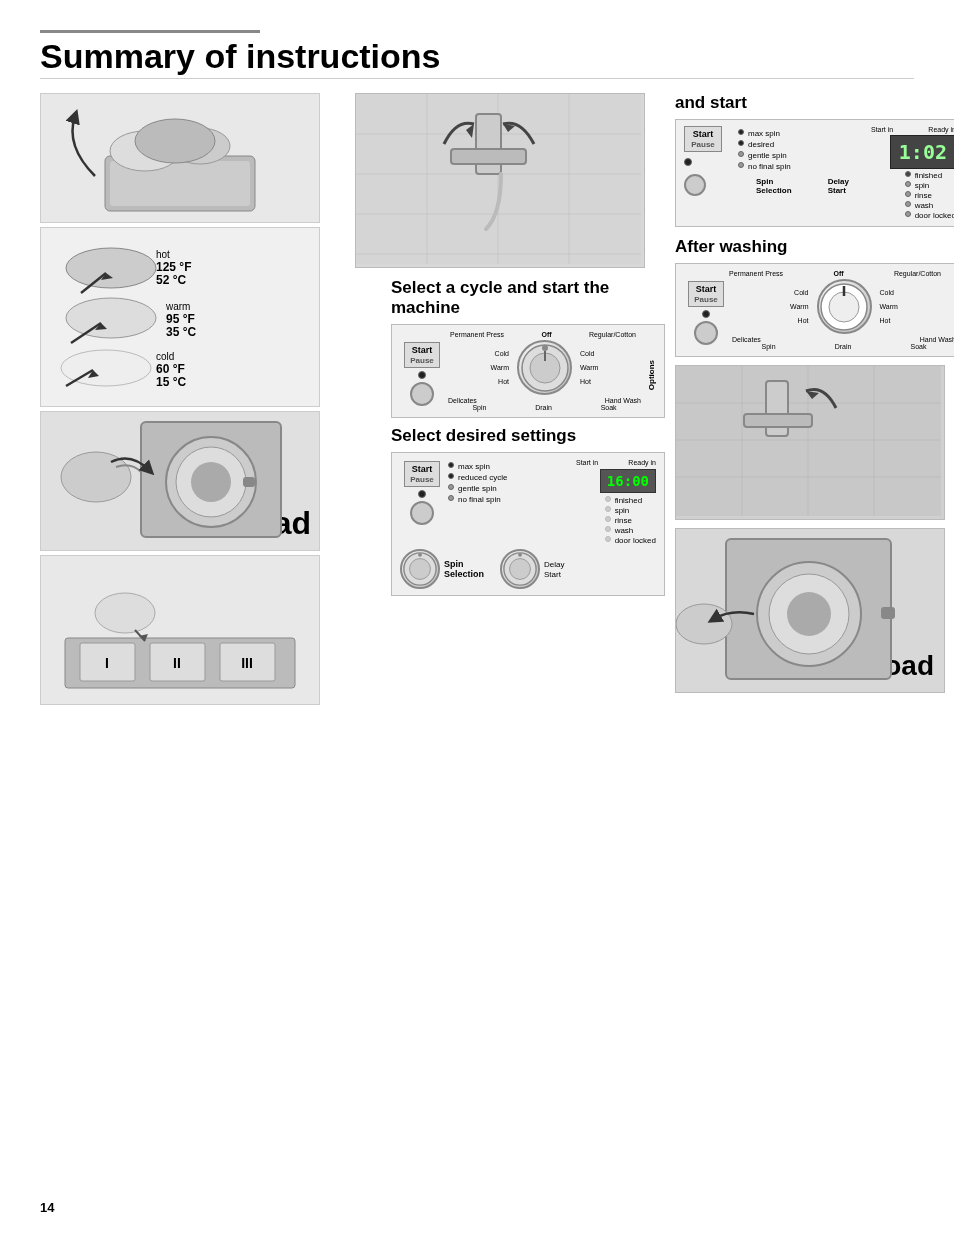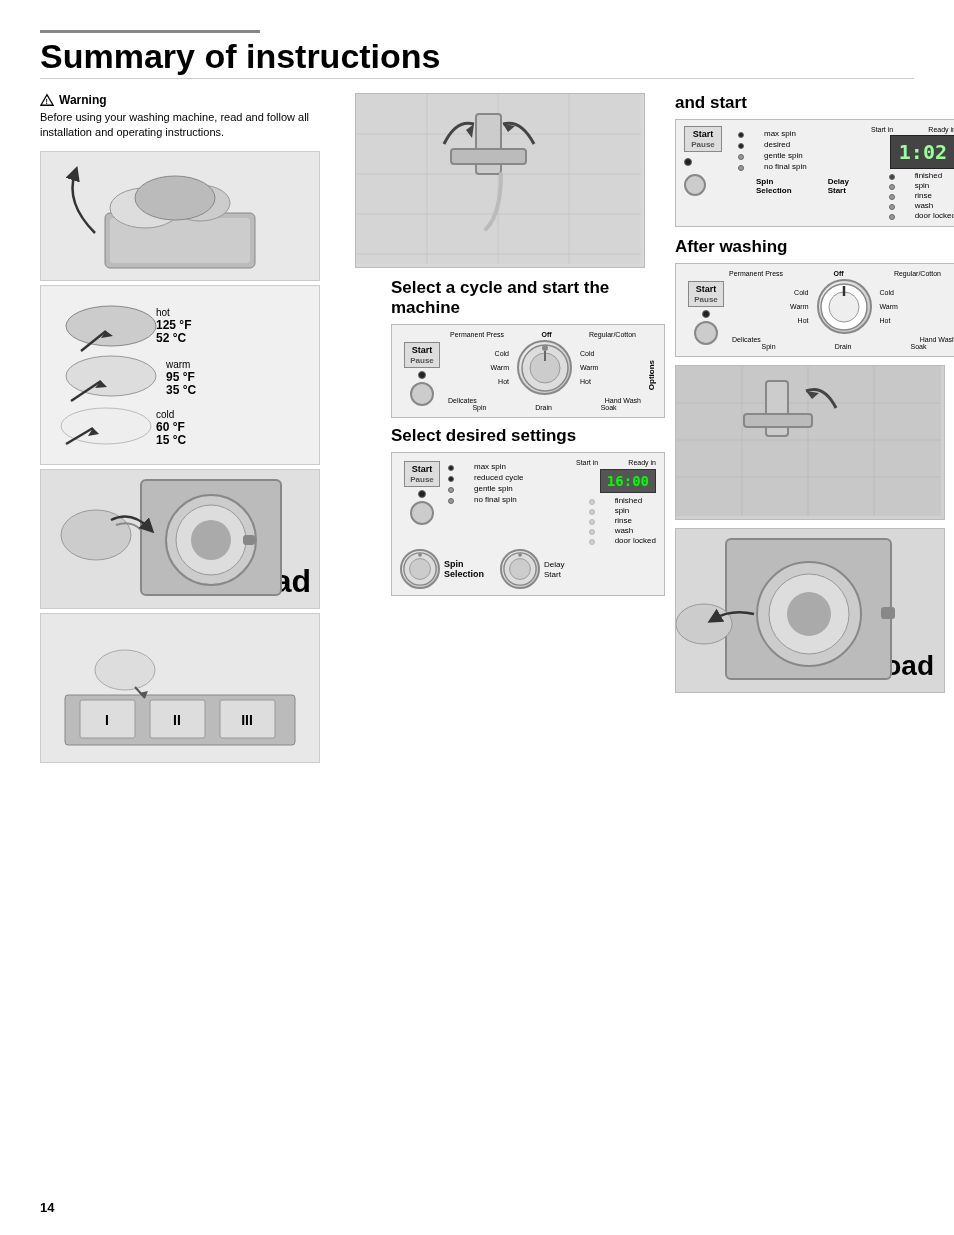--- a/index.html
+++ b/index.html
@@ -244,22 +244,22 @@
 
     .spin-indicator-list {
       display: flex;
       flex-direction: column;
       gap: 2px;
       margin: 3px 0;
     }
 
     .spin-item {
       display: flex;
-      align-items: flex-end;
-      gap: 20px;
+      align-items: flex-start;
+      gap: 4px;
       font-size: 8px;
     }
 
     .display-box {
       background: #555;
       color: #0f0;
       font-family: monospace;
       font-size: 14px;
       font-weight: bold;
       padding: 3px 6px;
@@ -380,30 +380,20 @@
 
 <div class="page-container">
   <div class="top-rule"></div>
 
   <h1 class="page-title">Summary of instructions</h1>
 
   <div class="main-layout">
 
     <div class="left-col">
 
-      <div class="warning-box">
-        <div class="warning-title">
-          <svg class="warning-icon" viewBox="0 0 16 16">
-            <polygon points="8,2 15,14 1,14" fill="none" stroke="#000" stroke-width="1.5"></polygon>
-            <text x="7.5" y="12.5" font-size="8" font-weight="bold" text-anchor="middle">!</text>
-          </svg>
-          <span>Warning</span>
-        </div>
-        <div class="warning-text">Before using your washing machine, read and follow all installation and operating instructions.</div>
-      </div>
 
 
       <div class="image-box img-laundry-top">
         <svg width="270" height="125" viewBox="0 0 270 125">
 
           <rect x="60" y="60" width="150" height="55" rx="5" fill="#bbb" stroke="#888" stroke-width="1"></rect>
           <rect x="65" y="65" width="140" height="45" rx="3" fill="#ccc"></rect>
 
           <path d="M95,60 Q135,30 175,60" fill="none" stroke="#888" stroke-width="2"></path>
 

